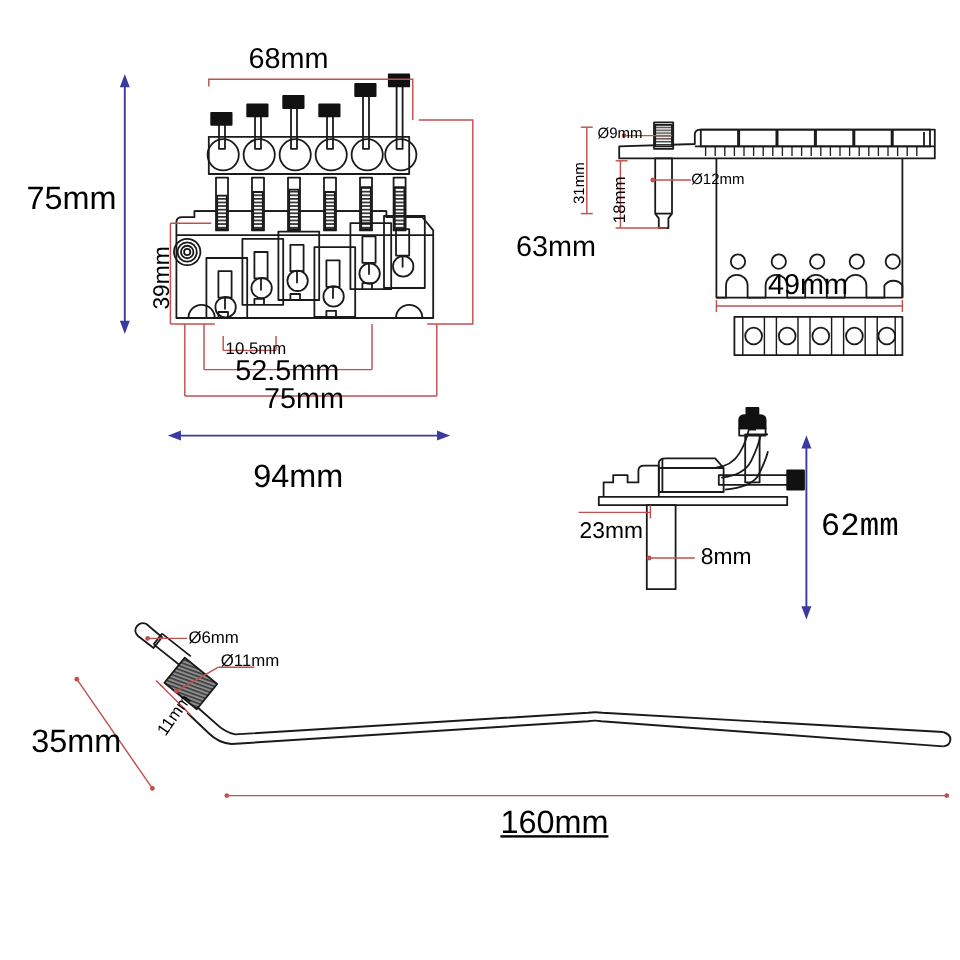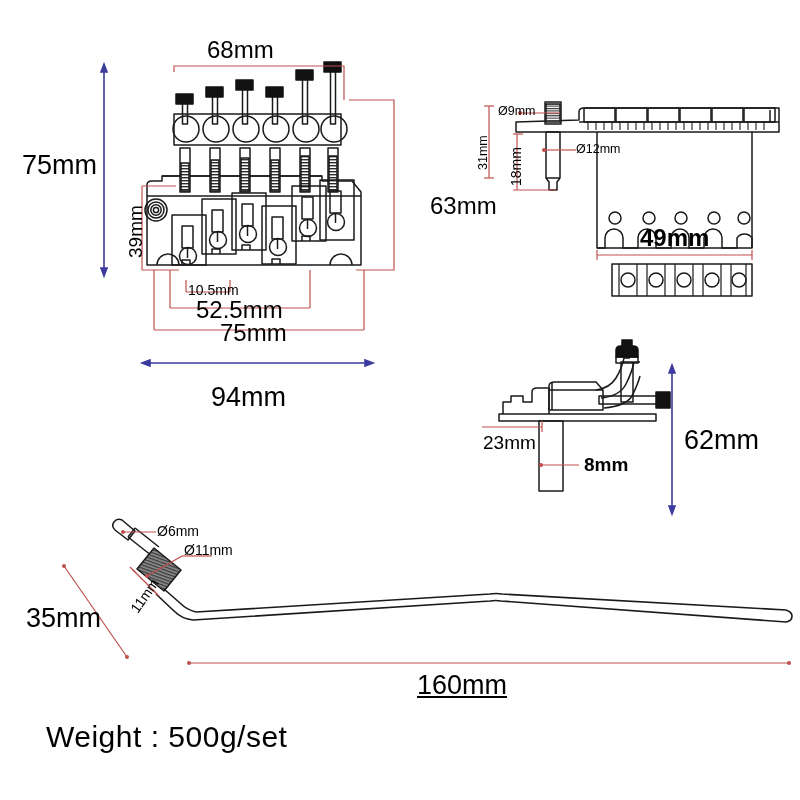--- a/index.html
+++ b/index.html
@@ -349,27 +349,26 @@
   <div class="dimtext t-lg" style="left:382px;top:194px;margin-left:44px;">63mm</div>
   <div class="dimtext t-sm" style="left:184px;top:283px;">10.5mm</div>
   <div class="dimtext t-lg" style="left:192px;top:298px;">52.5mm</div>
   <div class="dimtext t-lg" style="left:216px;top:321px;">75mm</div>
   <div class="dimtext t-xl" style="left:207px;top:366px;margin-top:18px;">94mm</div>
 
   <div class="dimtext t-xs" style="left:494px;top:105px;">Ø9mm</div>
   <div class="dimtext t-xs rot90" style="left:473px;top:170px;">31mm</div>
   <div class="dimtext t-sm rot90" style="left:505px;top:186px;">18mm</div>
   <div class="dimtext t-xs" style="left:572px;top:143px;">Ø12mm</div>
-  <div class="dimtext t-lg" style="left:636px;top:226px;font-weight:bold;">49mm</div>
+  <div class="dimtext t-lg" style="left:636px;top:226px;">49mm</div>
 
   <div class="dimtext t-md" style="left:479px;top:433px;text-align:right;">23mm</div>
-  <div class="dimtext t-md" style="left:580px;top:455px;font-weight:bold;">8mm</div>
-  <div class="dimtext t-xl" style="left:680px;top:427px;">62mm</div>
+  <div class="dimtext t-md" style="left:580px;top:455px;">8mm</div>
+  <div class="dimtext t-xl" style="left:680px;top:427px;font-family:Liberation Mono, monospace;">62mm</div>
 
   <div class="dimtext t-sm" style="left:153px;top:524px;text-align:right;">Ø6mm</div>
   <div class="dimtext t-sm" style="left:180px;top:543px;">Ø11mm</div>
   <div class="dimtext t-sm" style="left:124px;top:607px;transform:rotate(-55deg);transform-origin:left top;">11mm</div>
   <div class="dimtext t-xl" style="left:22px;top:605px;">35mm</div>
   <div class="dimtext t-xl" style="left:413px;top:672px;text-decoration:underline;">160mm</div>
 
-  <div class="dimtext weight" style="left:42px;top:722px;">Weight : 500g/set</div>
 
 </div>
 
 </body></html>

